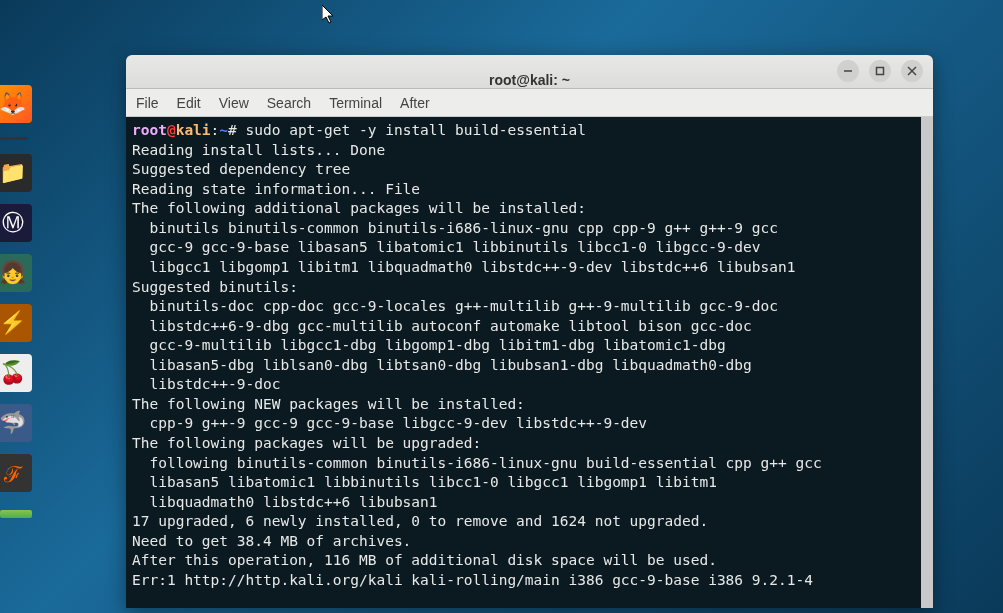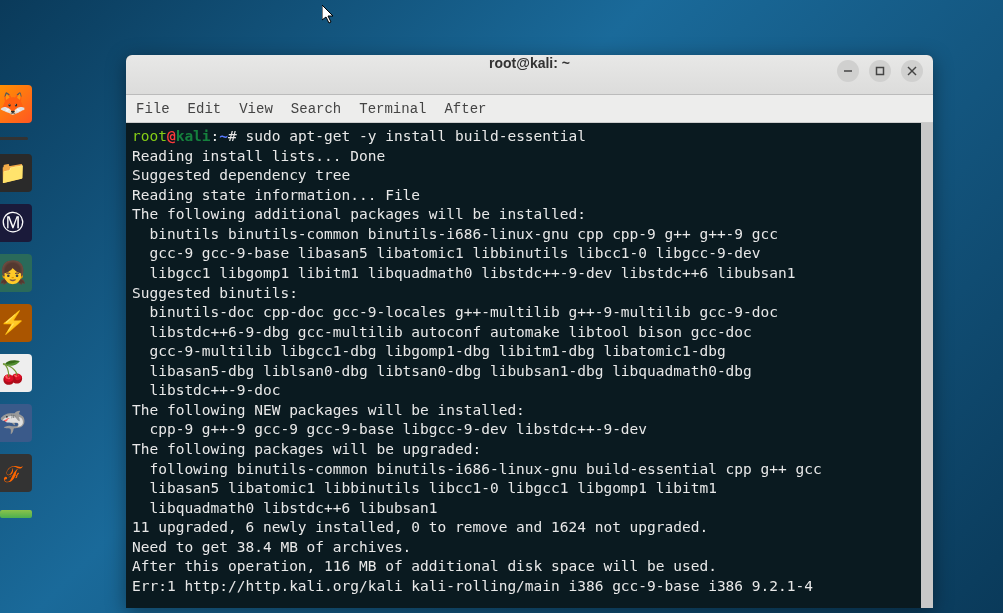--- a/index.html
+++ b/index.html
@@ -65,24 +65,24 @@
     width: 807px;
     height: 553px;
     background: #2d2d2d;
     border-radius: 6px 6px 0 0;
     box-shadow: 0 4px 20px rgba(0,0,0,0.4);
     display: flex;
     flex-direction: column;
     overflow: hidden;
   }
   .titlebar {
-    height: 40px;
+    height: 34px;
     background: linear-gradient(#e8e8e7,#dcdcdb);
     display: flex;
-    align-items: flex-start;
+    align-items: flex-end;
     justify-content: center;
     position: relative;
     border-bottom: 1px solid #bbb;
   }
   .titlebar-text {
     font-size: 14px;
     font-weight: bold;
     color: #333;
   }
   .window-controls {
@@ -106,21 +106,20 @@
   }
   .win-btn svg { width: 10px; height: 10px; }
   .menubar {
     height: 28px;
     background: #ededec;
     display: flex;
     align-items: center;
     padding: 0 10px;
     gap: 18px;
     border-bottom: 1px solid #ccc;
-    font-family: Liberation Mono, monospace;
   }
   .menu-item {
     font-size: 14px;
     color: #444;
     cursor: pointer;
   }
   .terminal-body {
     flex: 1;
     background: #0a1a20;
     padding: 4px 6px;
@@ -134,22 +133,22 @@
   }
   .terminal-body::after {
     content: "";
     position: absolute;
     right: 0;
     top: 0;
     bottom: 0;
     width: 12px;
     background: #c8c8c8;
   }
-  .prompt-user { color: #84cc16; font-weight: normal;}
-  .prompt-host { color: #15803d; font-weight: bold;}
+  .prompt-user { color: #f0abfc; font-weight: bold;}
+  .prompt-host { color: #fdba74; font-weight: bold;}
   .prompt-at  { color: #ff3b3b; font-weight: bold;}
   .prompt-colon { color: #e8e8e8; }
   .prompt-path  { color: #5a7aff; font-weight: bold;}
   .prompt-hash  { color: #e8e8e8; }
 </style>
 </head>
 <body>
 
 <div class="cursor">
   <svg viewBox="0 0 16 20">
@@ -216,18 +215,18 @@
 <span>  libstdc++6-9-dbg gcc-multilib autoconf automake libtool bison gcc-doc</span>
 <span>  gcc-9-multilib libgcc1-dbg libgomp1-dbg libitm1-dbg libatomic1-dbg</span>
 <span>  libasan5-dbg liblsan0-dbg libtsan0-dbg libubsan1-dbg libquadmath0-dbg</span>
 <span>  libstdc++-9-doc</span>
 <span>The following NEW packages will be installed:</span>
 <span>  cpp-9 g++-9 gcc-9 gcc-9-base libgcc-9-dev libstdc++-9-dev</span>
 <span>The following packages will be upgraded:</span>
 <span>  following binutils-common binutils-i686-linux-gnu build-essential cpp g++ gcc</span>
 <span>  libasan5 libatomic1 libbinutils libcc1-0 libgcc1 libgomp1 libitm1</span>
 <span>  libquadmath0 libstdc++6 libubsan1</span>
-<span>11 upgraded, 6 newly installed, 0 to remove and 1624 not upgraded.</span>
+<span>17 upgraded, 6 newly installed, 0 to remove and 1624 not upgraded.</span>
 <span>Need to get 38.4 MB of archives.</span>
 <span>After this operation, 116 MB of additional disk space will be used.</span>
 <span>Err:1 http://http.kali.org/kali kali-rolling/main i386 gcc-9-base i386 9.2.1-4</span></div>
 
 </div>
 
 </body></html>

